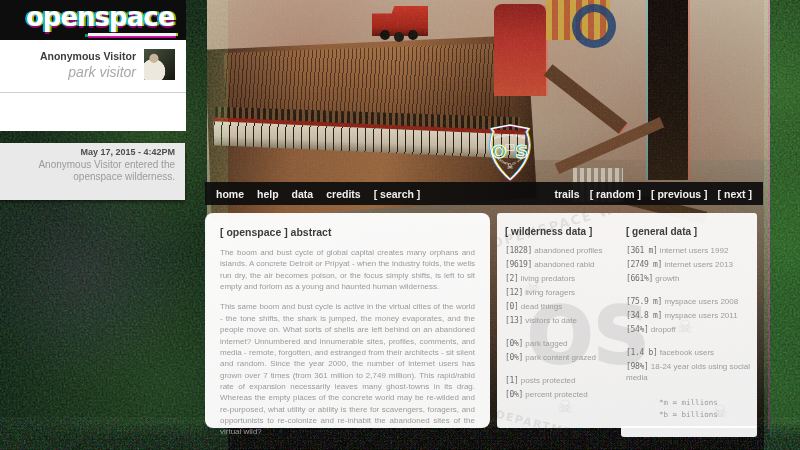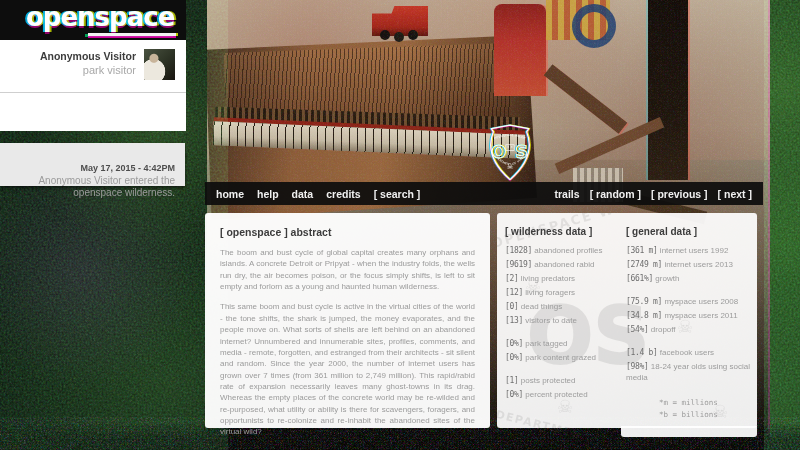--- a/index.html
+++ b/index.html
@@ -85,49 +85,49 @@
     font-size:26px;font-weight:800;letter-spacing:-1px;color:#fff;cursor:pointer;
     text-shadow:-2px 0 0 rgba(0,200,255,.85), 2px 0 0 rgba(235,255,0,.7), 0 2px 0 rgba(255,0,190,.55);}
   .logo-underline{position:absolute;left:88px;top:33px;width:88px;height:3px;background:#f2f2f2;
     box-shadow:0 2px 0 rgba(255,0,190,.8), -3px 1px 0 rgba(0,220,120,.7), 2px 0 0 rgba(235,255,0,.8);}
 
   
   .usercard{position:absolute;left:0;top:40px;width:186px;height:91px;background:#fff;z-index:10;padding:9px 0 0 0;}
   .user-row{position:relative;height:36px;}
   .user-texts{position:absolute;right:50px;top:1px;text-align:right;}
   .user-name{font-size:10.5px;font-weight:bold;color:#3c3c3c;line-height:1.2;}
-  .user-role{font-size:11px;color:#a8a8a8;line-height:1.3;}
+  .user-role{font-size:14px;font-style:italic;color:#a8a8a8;line-height:1.3;}
   .avatar{position:absolute;right:11px;top:0;width:31px;height:31px;
     background:
       radial-gradient(circle at 32% 30%, #c8b49a 0 4px, transparent 5px),
       radial-gradient(ellipse at 30% 72%, #ece8de 0 38%, transparent 40%),
       linear-gradient(135deg,#4a5240 0%,#2c3224 55%,#191510 100%);}
   .user-divider{border-top:1px solid #cfcfcf;margin:7px 0 6px 0;}
   .trail-block{text-align:right;padding-right:12px;}
   .trail-status{font-size:9.5px;color:#ababab;line-height:1.35;}
   .select-species{font-size:10px;font-weight:bold;color:#3e3e3e;line-height:1.4;cursor:pointer;}
 
   
-  .notify{position:absolute;left:0;top:143px;width:185px;height:43px;background:#e9e9e9;z-index:10;
-    padding:20px 10px 0 8px;text-align:right;box-shadow:0 2px 3px rgba(0,0,0,.5);}
+  .notify{position:absolute;left:0;top:143px;width:185px;height:57px;background:#e9e9e9;z-index:10;
+    padding:4px 10px 0 8px;text-align:right;box-shadow:0 2px 3px rgba(0,0,0,.5);}
   .notify-time{font-size:9px;font-weight:bold;color:#4d4d4d;line-height:1.3;}
   .notify-msg{font-size:10px;color:#9b9b9b;line-height:1.25;}
 
   
   .navbar{position:absolute;left:205px;top:182px;width:558px;height:23px;z-index:10;
     background:rgba(13,13,13,.93);display:flex;align-items:center;padding:0 11px;
     font-size:10.5px;font-weight:bold;color:#f0f0f0;}
   .nav-left{display:flex;gap:13px;}
   .nav-right{margin-left:auto;display:flex;gap:10px;}
   .nav-item{cursor:pointer;white-space:nowrap;text-align:right;}
   .nav-label{cursor:default;white-space:nowrap;}
 
   
   .abstract{position:absolute;left:205px;top:213px;width:285px;height:215px;z-index:10;
-    background:rgba(255,255,255,.96);border-radius:3px;padding:13px 15px;}
+    background:rgba(255,255,255,.96);border-radius:8px;padding:13px 15px;}
   .panel-title{font-size:10.5px;font-weight:bold;color:#3c3c3c;}
   .abstract p{margin:9px 0 0 0;font-size:8px;line-height:1.42;color:#9b9b9b;text-align:justify;}
 
   
   .data-bg{position:absolute;left:497px;top:213px;width:260px;height:215px;z-index:9;
     background:rgba(255,255,255,.93);border-radius:3px;}
   .data-bg-ext{position:absolute;left:621px;top:426px;width:136px;height:11px;z-index:9;
     background:rgba(255,255,255,.93);border-radius:0 0 3px 3px;}
   .watermark-svg{position:absolute;left:497px;top:213px;width:260px;height:224px;z-index:9;opacity:.1;pointer-events:none;}
   .wm-text{font-family:"DejaVu Sans", sans-serif;font-weight:bold;fill:#333;}

